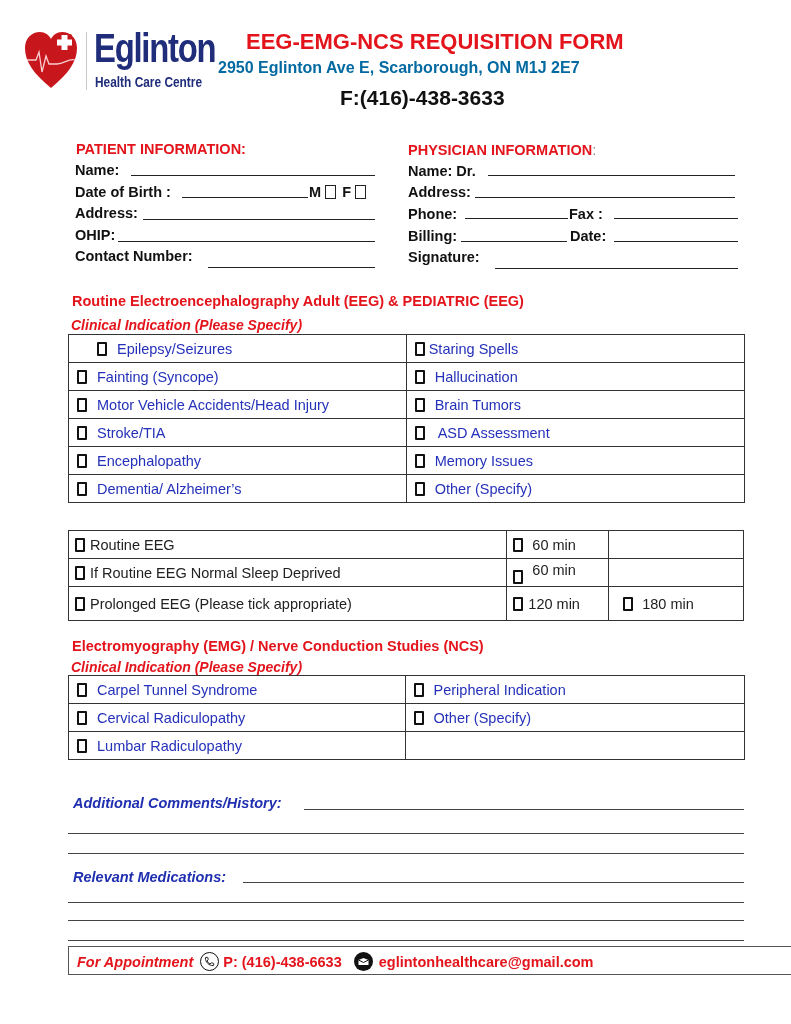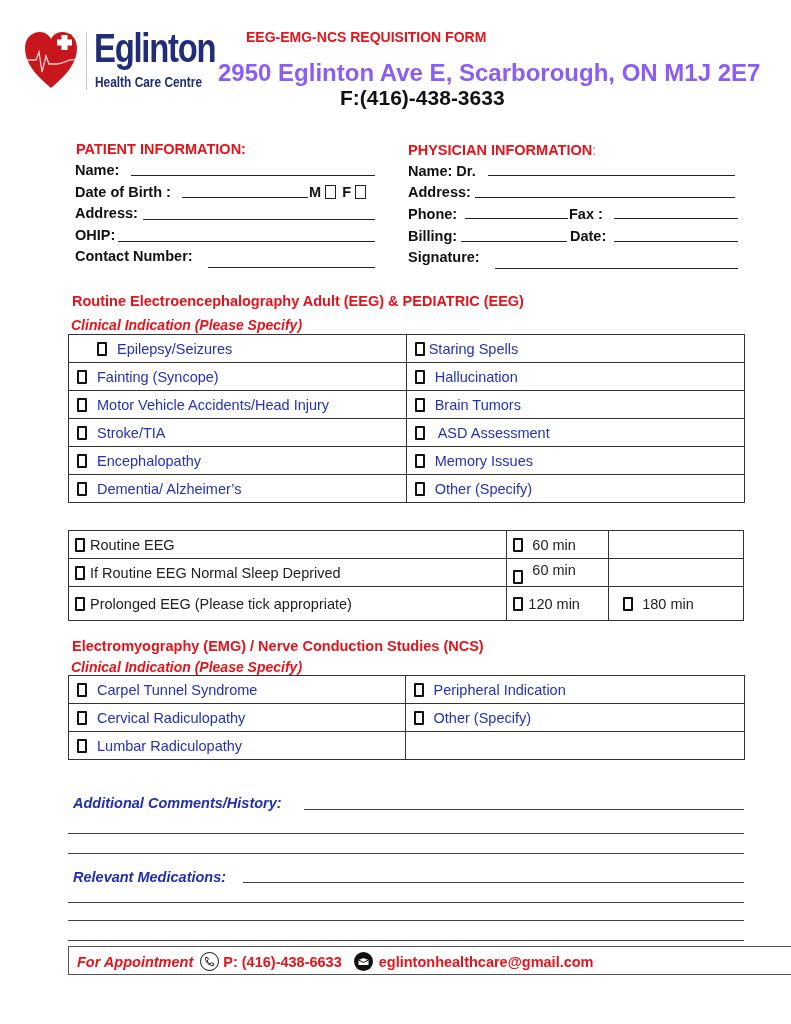--- a/index.html
+++ b/index.html
@@ -5,22 +5,22 @@
   * { box-sizing: border-box; margin: 0; padding: 0; }
   html, body { width: 791px; height: 1024px; background: #ffffff; overflow: hidden; }
   body { position: relative; font-family: "Liberation Sans", sans-serif; color: #1a1a1a; }
   .abs { position: absolute; }
 
   
   .logo-heart { left: 24px; top: 30px; width: 54px; height: 60px; }
   .logo-divider { left: 86px; top: 32px; width: 1px; height: 58px; background: #c8c8c8; }
   .logo-name { left: 94px; top: 24px; font-family: "Liberation Sans Narrow", "Liberation Sans", sans-serif; font-size: 40px; font-weight: bold; color: #1f2d7a; letter-spacing: -1.5px; transform: scaleX(0.82); transform-origin: left top; line-height: 48px; }
   .logo-sub { left: 95px; top: 74px; font-size: 14.5px; font-weight: bold; color: #1f2d7a; transform: scaleX(0.82); transform-origin: left top; white-space: nowrap; }
-  .title { left: 246px; top: 29px; font-size: 14px; font-weight: bold; color: #e3141b; white-space: nowrap; }
-  .address { left: 218px; top: 59px; font-size: 24px; font-weight: bold; color: #8b5cf6; white-space: nowrap; }
+  .title { left: 246px; top: 29px; font-size: 22px; font-weight: bold; color: #e3141b; white-space: nowrap; }
+  .address { left: 218px; top: 59px; font-size: 16px; font-weight: bold; color: #0369a1; white-space: nowrap; }
   .fax { left: 340px; top: 86px; font-size: 21px; font-weight: bold; color: #111; white-space: nowrap; }
 
   
   .sec-head { font-size: 14.5px; font-weight: bold; color: #e3141b; white-space: nowrap; }
   .sec-head .colon { color: #888; font-weight: normal; }
   .lbl { font-size: 14.5px; font-weight: bold; color: #111; white-space: nowrap; }
   .line { height: 1px; background: #222; }
   .mini-box { display: inline-block; width: 11px; height: 14px; border: 1.3px solid #222; vertical-align: -2px; margin-left: 4px; }
 
   .eeg-head { left: 72px; top: 293px; font-size: 14.5px; font-weight: bold; color: #e3141b; white-space: nowrap; }

